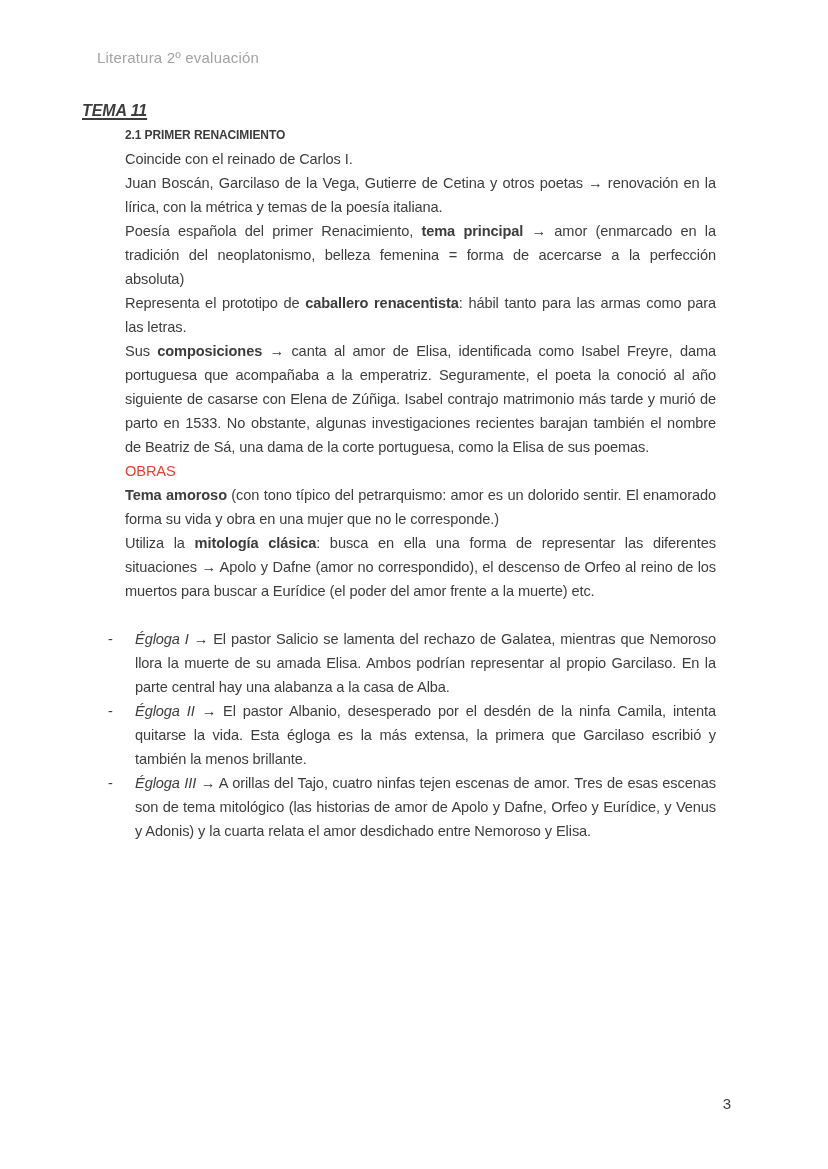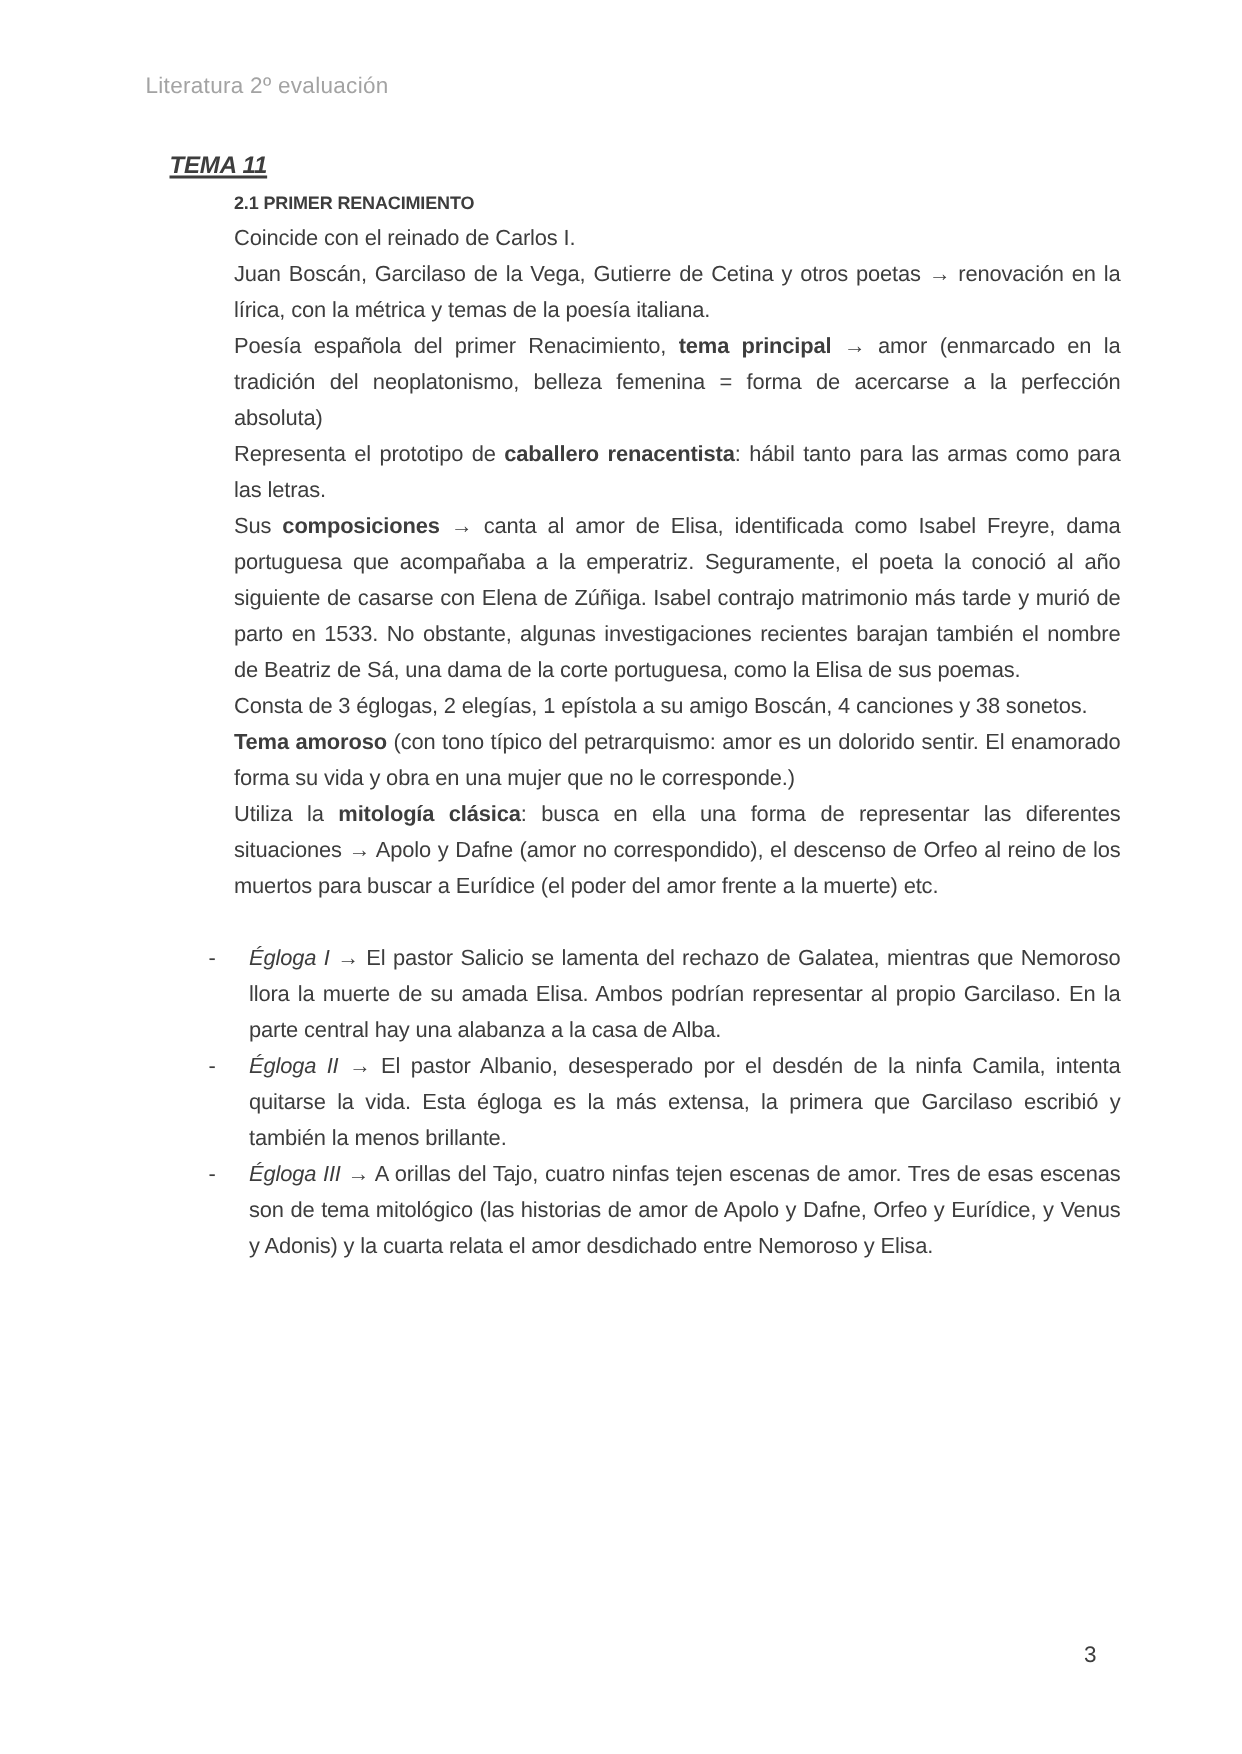--- a/index.html
+++ b/index.html
@@ -19,21 +19,21 @@
   .running-header {
     position: absolute;
     left: 97px;
     top: 49px;
     font-size: 15px;
     color: #a3a3a3;
     letter-spacing: 0.2px;
   }
   .doc {
     position: absolute;
-    left: 113px;
+    left: 82px;
     top: 99px;
     width: 634px;
     font-size: 14.6px;
     line-height: 24px;
     letter-spacing: -0.1px;
   }
   .block { margin: 0; }
   .title {
     font-size: 16px;
     margin-left: 0;
@@ -77,21 +77,21 @@
   <div class="running-header">Literatura 2º evaluación</div>
 
   <div class="doc">
       <div class="block title"><span class="b i u">TEMA 11</span></div>
       <div class="block h2"><span class="b">2.1 PRIMER RENACIMIENTO</span></div>
       <div class="block p"><span>Coincide con el reinado de Carlos I.</span></div>
       <div class="block p justify"><span>Juan Boscán, Garcilaso de la Vega, Gutierre de Cetina y otros poetas → renovación en la lírica, con la métrica y temas de la poesía italiana.</span></div>
       <div class="block p justify"><span>Poesía española del primer Renacimiento, </span><span class="b">tema principal</span><span> → amor (enmarcado en la tradición del neoplatonismo, belleza femenina = forma de acercarse a la perfección absoluta)</span></div>
       <div class="block p justify"><span>Representa el prototipo de </span><span class="b">caballero renacentista</span><span>: hábil tanto para las armas como para las letras.</span></div>
       <div class="block p justify"><span>Sus </span><span class="b">composiciones</span><span> → canta al amor de Elisa, identificada como Isabel Freyre, dama portuguesa que acompañaba a la emperatriz. Seguramente, el poeta la conoció al año siguiente de casarse con Elena de Zúñiga. Isabel contrajo matrimonio más tarde y murió de parto en 1533. No obstante, algunas investigaciones recientes barajan también el nombre de Beatriz de Sá, una dama de la corte portuguesa, como la Elisa de sus poemas.</span></div>
-      <div class="block p justify"><span>Consta de 3 églogas, 2 elegías, 1 epístola a su amigo Boscán, 4 canciones y 38 sonetos.</span></div>
+      <div class="block p"><span style="color: rgb(232, 65, 53);">OBRAS</span></div>
       <div class="block p justify"><span class="b">Tema amoroso</span><span> (con tono típico del petrarquismo: amor es un dolorido sentir. El enamorado forma su vida y obra en una mujer que no le corresponde.)</span></div>
       <div class="block p justify"><span>Utiliza la </span><span class="b">mitología clásica</span><span>: busca en ella una forma de representar las diferentes situaciones → Apolo y Dafne (amor no correspondido), el descenso de Orfeo al reino de los muertos para buscar a Eurídice (el poder del amor frente a la muerte) etc.</span></div>
       <div class="block spacer"></div>
       <div class="block li justify"><span class="marker">-</span><span class="i">Égloga I</span><span> → El pastor Salicio se lamenta del rechazo de Galatea, mientras que Nemoroso llora la muerte de su amada Elisa. Ambos podrían representar al propio Garcilaso. En la parte central hay una alabanza a la casa de Alba.</span></div>
       <div class="block li justify"><span class="marker">-</span><span class="i">Égloga II</span><span> → El pastor Albanio, desesperado por el desdén de la ninfa Camila, intenta quitarse la vida. Esta égloga es la más extensa, la primera que Garcilaso escribió y también la menos brillante.</span></div>
       <div class="block li justify"><span class="marker">-</span><span class="i">Égloga III</span><span> → A orillas del Tajo, cuatro ninfas tejen escenas de amor. Tres de esas escenas son de tema mitológico (las historias de amor de Apolo y Dafne, Orfeo y Eurídice, y Venus y Adonis) y la cuarta relata el amor desdichado entre Nemoroso y Elisa.</span></div>
     </div>
 
   <div class="page-number">3</div>
 </div>

